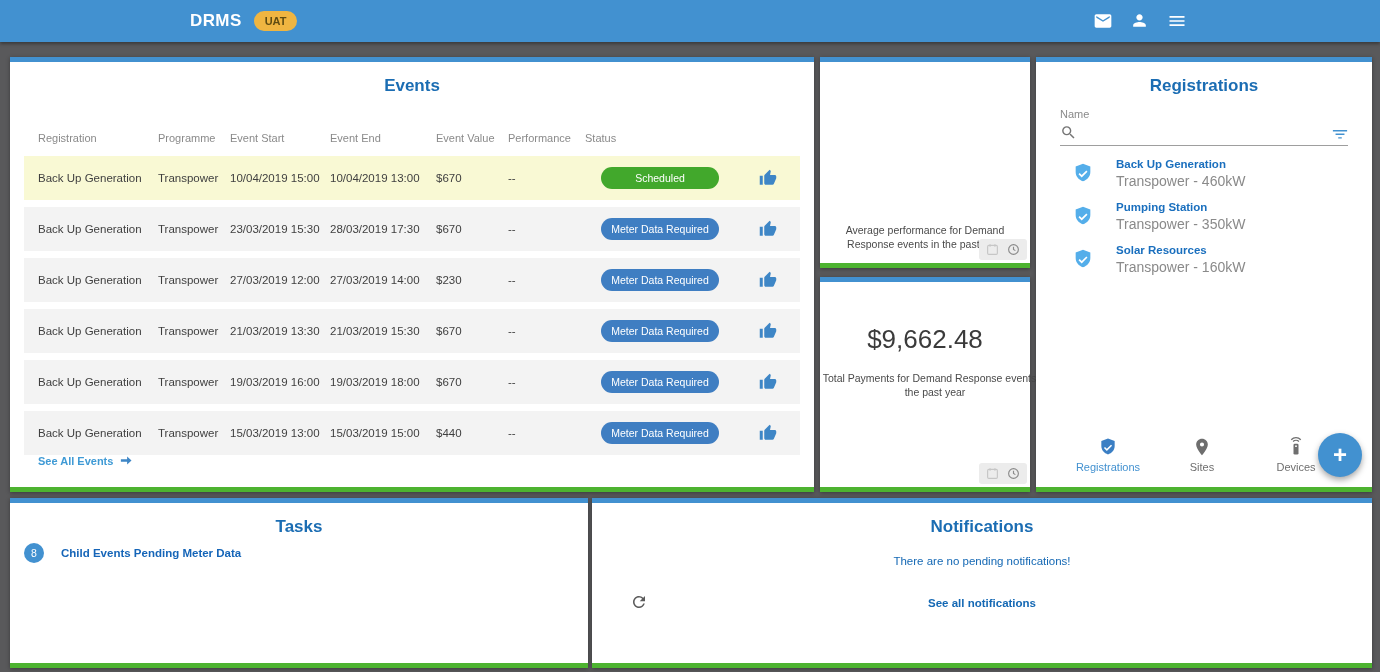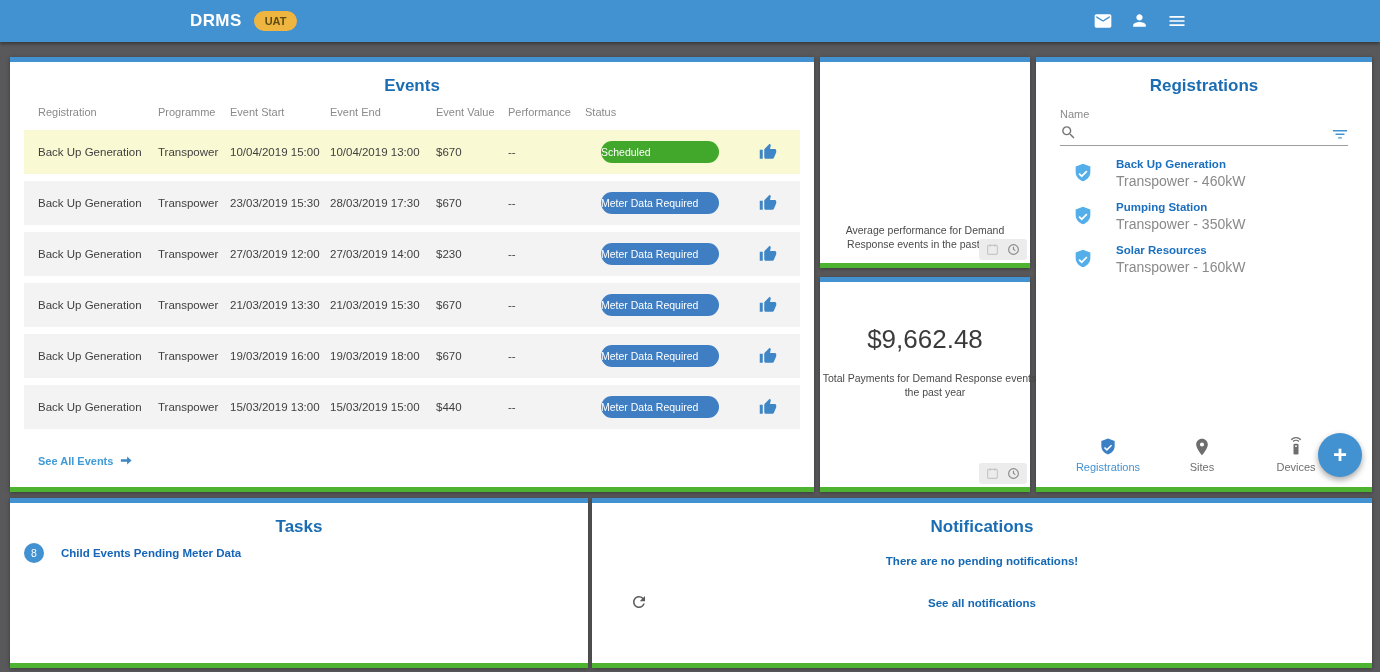--- a/index.html
+++ b/index.html
@@ -24,27 +24,27 @@
 
   .events-card        { left:10px;   top:57px;  width:804px; height:435px; }
   .chart-card         { left:820px;  top:57px;  width:210px; height:211px; }
   .payments-card      { left:820px;  top:277px; width:210px; height:215px; }
   .registrations-card { left:1036px; top:57px;  width:336px; height:435px; }
   .tasks-card         { left:10px;   top:498px; width:578px; height:170px; }
   .notifications-card { left:592px;  top:498px; width:780px; height:170px; }
 
   
   .event-grid { display:grid; grid-template-columns:120px 72px 100px 106px 72px 77px 150px 65px; align-items:center; }
-  .events-head { padding-left:28px; margin-top:10px; color:#8a8a8a; font-size:11px; }
+  .events-head { padding-left:28px; margin-top:36px; color:#8a8a8a; font-size:11px; }
   .events-rows { margin:12px 14px 0 14px; }
   .event-row { padding-left:14px; height:44px; margin-bottom:7px; background:#f3f3f3;
                font-size:11.5px; color:#3f3f3f; cursor:pointer; }
   .event-row.highlight { background:#f9f9d4; }
   .status-badge { width:118px; height:22px; line-height:22px; border-radius:11px; color:#fff;
-                  font-size:10.5px; text-align:left; justify-self:center; cursor:pointer; }
+                  font-size:10.5px; text-align:center; justify-self:center; cursor:pointer; }
   .thumb-cell { display:flex; justify-content:center; }
   .see-all { position:absolute; left:28px; top:391px; display:flex; align-items:center; gap:6px;
              color:#3f9ad5; font-size:11px; font-weight:bold; cursor:pointer; text-decoration:none; }
 
   
   .donut { position:absolute; left:33px; top:12px; width:144px; height:144px; border-radius:50%;
            background:conic-gradient(from 15deg, #ededed 0deg 85deg, #4fd63d 85deg 360deg); }
   .donut::after { content:""; position:absolute; inset:16px; background:#fff; border-radius:50%; }
   .donut-value { position:absolute; inset:0; z-index:2; display:flex; align-items:center; justify-content:center;
                  font-size:27px; color:#3d3d3d; }
@@ -78,21 +78,21 @@
          background:#4291d0; color:#fff; font-size:24px; font-weight:bold; display:flex; align-items:center;
          justify-content:center; box-shadow:0 3px 6px rgba(0,0,0,.35); cursor:pointer; border:none; }
 
   
   .task-item { position:absolute; left:14px; top:40px; display:flex; align-items:center; gap:17px; cursor:pointer; }
   .task-count { width:20px; height:20px; border-radius:50%; background:#4291d0; color:#fff; font-size:10.5px;
                 display:flex; align-items:center; justify-content:center; }
   .task-label { font-size:11.5px; font-weight:bold; color:#1565b8; }
 
   
-  .notif-empty { margin-top:18px; text-align:center; font-size:11.5px; font-weight:bold; color:#1468b4; }
+  .notif-empty { margin-top:18px; text-align:center; font-size:11.5px; font-weight:normal; color:#1468b4; }
   .notif-refresh { position:absolute; left:38px; top:90px; width:18px; height:18px; display:inline-flex; cursor:pointer; }
   .notif-see-all { position:absolute; left:0; right:0; top:94px; text-align:center; font-size:11.5px;
                    font-weight:bold; color:#1468b4; cursor:pointer; }
 </style>
 </head>
 <body>
 
 <div class="app">
 
   <div class="header">

